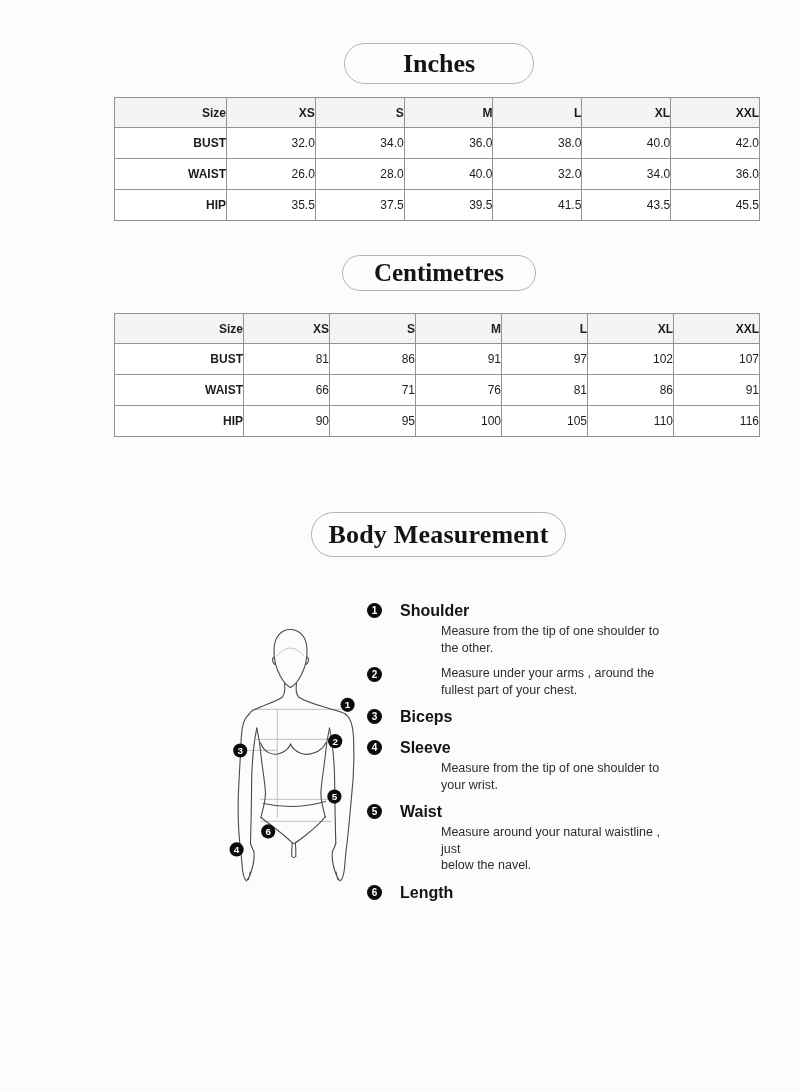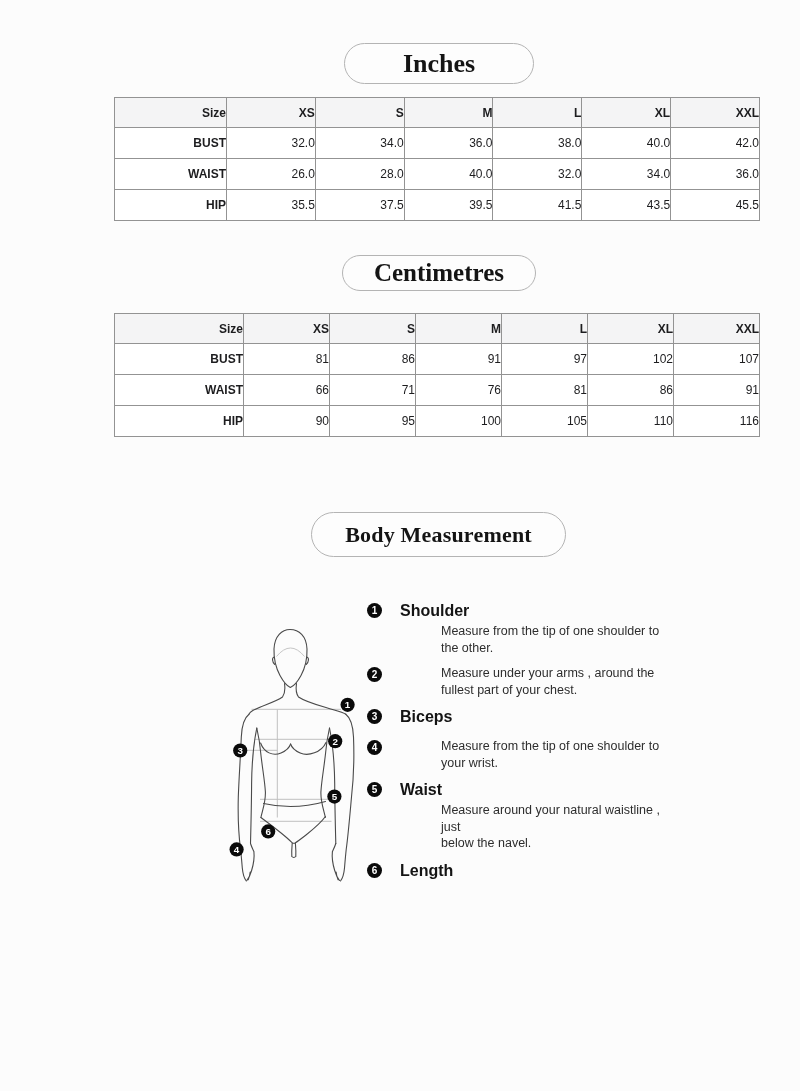--- a/index.html
+++ b/index.html
@@ -10,21 +10,21 @@
   }
 
   
   .pill {
     position:absolute; display:flex; align-items:center; justify-content:center;
     background:#fdfdfd; border:1px solid #b4b4b4; border-radius:999px;
     font-family:"Liberation Serif", serif; font-weight:700; color:#141414;
   }
   .pill-inches { left:306px; top:43px;  width:188px; height:39px; font-size:26px; }
   .pill-cm     { left:304px; top:255px; width:192px; height:34px; font-size:25px; }
-  .pill-body   { left:273px; top:512px; width:253px; height:43px; font-size:22px; letter-spacing:.2px; }
+  .pill-body   { left:273px; top:512px; width:253px; height:43px; font-size:26px; letter-spacing:.2px; }
 
   
   .size-table {
     position:absolute; left:76px; width:646px;
     border-collapse:collapse; table-layout:fixed; background:#ffffff;
   }
   .t1 { top:97px; }
   .t2 { top:313px; }
   .size-table th, .size-table td {
     border:1px solid #939393; text-align:right; vertical-align:middle;
@@ -261,20 +261,21 @@
     <div class="bm-item">
       <div class="bm-num">3</div>
       <div class="bm-text">
         <div class="bm-label">Biceps</div>
       </div>
     </div>
 
     <div class="bm-item">
       <div class="bm-num">4</div>
       <div class="bm-text">
+        <div class="bm-label">Sleeve</div>
         <div class="bm-desc">Measure from the tip of one shoulder to
 your wrist.</div>
       </div>
     </div>
 
     <div class="bm-item">
       <div class="bm-num">5</div>
       <div class="bm-text">
         <div class="bm-label">Waist</div>
         <div class="bm-desc">Measure around your natural waistline , just

